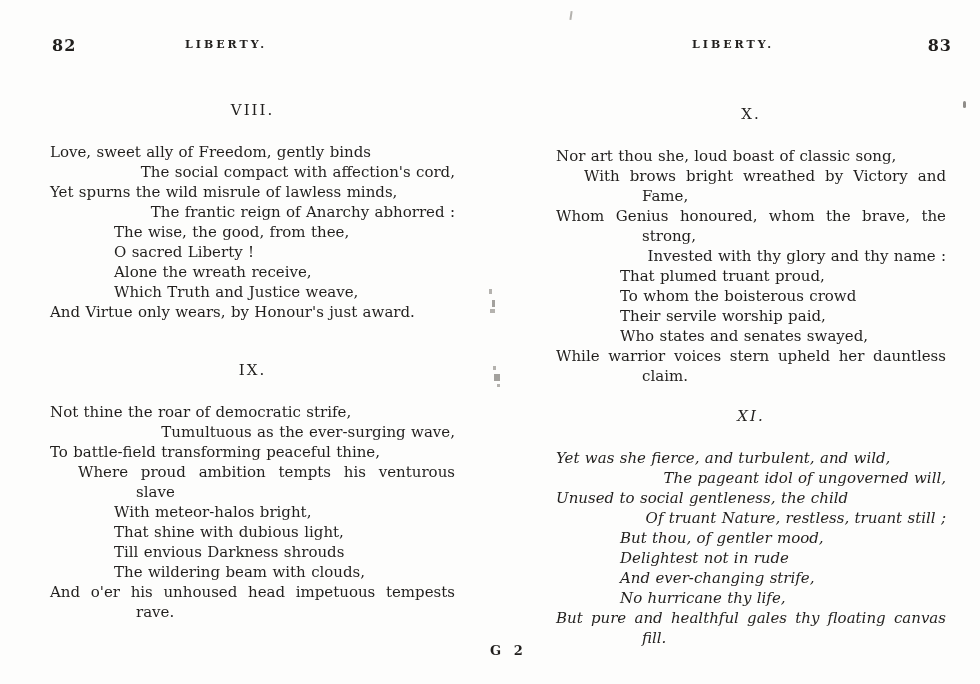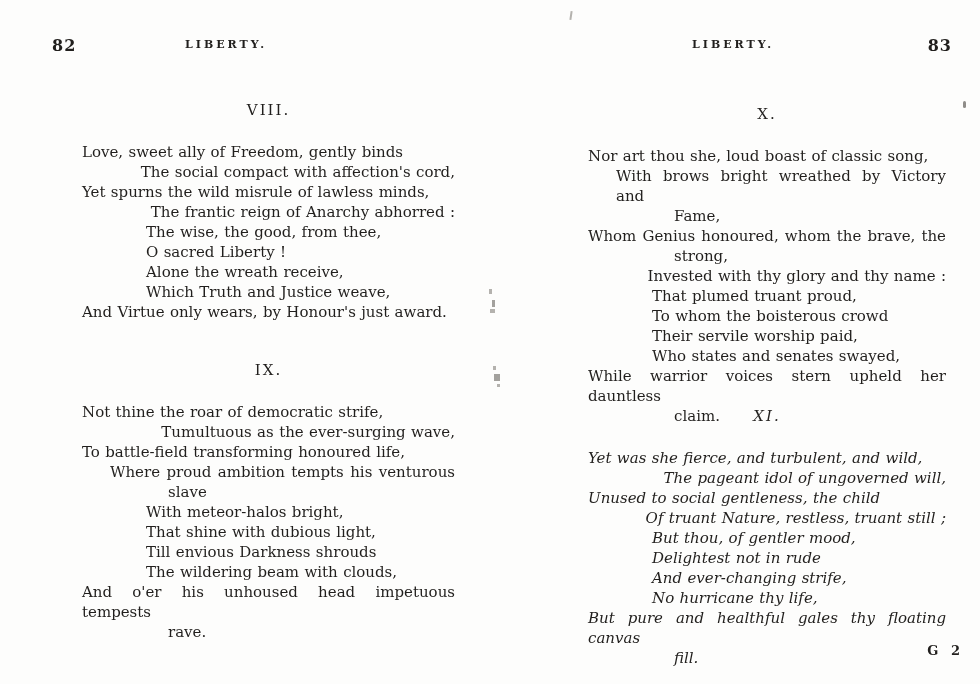--- a/index.html
+++ b/index.html
@@ -19,21 +19,21 @@
   .running-head {
     position: absolute; left: 0; right: 0; text-align: center;
     font-size: 11px; font-weight: 700; letter-spacing: 3px;
   }
   .page.left  .running-head { transform: translateX(-19px); }
   .page.right .running-head { transform: translateX(-2px); }
   .page-number { position: absolute; top: -2px; font-size: 16px; font-weight: 700; letter-spacing: 1px; }
   .page.left  .page-number { left: 52px; }
   .page.right .page-number { right: 28px; }
 
-  .stanza { position: absolute; margin-left: 32px; }
+  .stanza { position: absolute; }
   .page.left  .stanza { left: 50px; right: 35px; }
   .page.right .stanza { left: 66px; right: 34px; }
   .stanza-heading {
     text-align: center; font-size: 15px; letter-spacing: 2px;
     line-height: 20px; margin-bottom: 22px;
   }
   .page.left  #stanza-8 { top: 100px; }
   .page.left  #stanza-9 { top: 360px; }
   .page.right #stanza-10 { top: 104px; }
   .page.right #stanza-11 { top: 406px; font-style: italic; }
@@ -46,21 +46,21 @@
   .poem-line.ind2 { margin-left: 64px; }
   .poem-line.ind3 { margin-left: 86px; }
   .poem-line.just {
     white-space: normal;
     text-align: justify;
     text-align-last: justify;
   }
 
   .signature-mark {
     position: absolute; top: 643px; left: 0; right: 16px;
-    text-align: right; font-size: 13px; font-weight: 700;
+    text-align: left; font-size: 13px; font-weight: 700;
     letter-spacing: 4px;
   }
 
   .artifact { position: absolute; background: #b4b2ae; }
   .a1 { left: 570px; top: 11px;  width: 2px; height: 9px;  transform: rotate(8deg); }
   .a2 { left: 963px; top: 101px; width: 3px; height: 7px;  border-radius: 2px; background:#8f8d89; }
   .a3 { left: 489px; top: 289px; width: 3px; height: 5px; }
   .a4 { left: 492px; top: 300px; width: 3px; height: 7px;  background:#a3a19d; }
   .a5 { left: 490px; top: 309px; width: 5px; height: 4px; }
   .a6 { left: 493px; top: 366px; width: 3px; height: 4px; }
@@ -86,21 +86,21 @@
         <div class="poem-line ind2">The wise, the good, from thee,</div>
         <div class="poem-line ind2">O sacred Liberty !</div>
         <div class="poem-line ind2">Alone the wreath receive,</div>
         <div class="poem-line ind2">Which Truth and Justice weave,</div>
         <div class="poem-line ind0">And Virtue only wears, by Honour's just award.</div>
       </div>
     <div class="stanza" id="stanza-9">
         <div class="stanza-heading">IX.</div>
         <div class="poem-line ind0">Not thine the roar of democratic strife,</div>
         <div class="poem-line ind1">Tumultuous as the ever-surging wave,</div>
-        <div class="poem-line ind0">To battle-field transforming honoured life,</div>
+        <div class="poem-line ind0">To battle-field transforming peaceful thine,</div>
         <div class="poem-line ind1 just">Where proud ambition tempts his venturous</div>
         <div class="poem-line ind3">slave</div>
         <div class="poem-line ind2">With meteor-halos bright,</div>
         <div class="poem-line ind2">That shine with dubious light,</div>
         <div class="poem-line ind2">Till envious Darkness shrouds</div>
         <div class="poem-line ind2">The wildering beam with clouds,</div>
         <div class="poem-line ind0 just">And o'er his unhoused head impetuous tempests</div>
         <div class="poem-line ind3">rave.</div>
       </div>
   </div>

